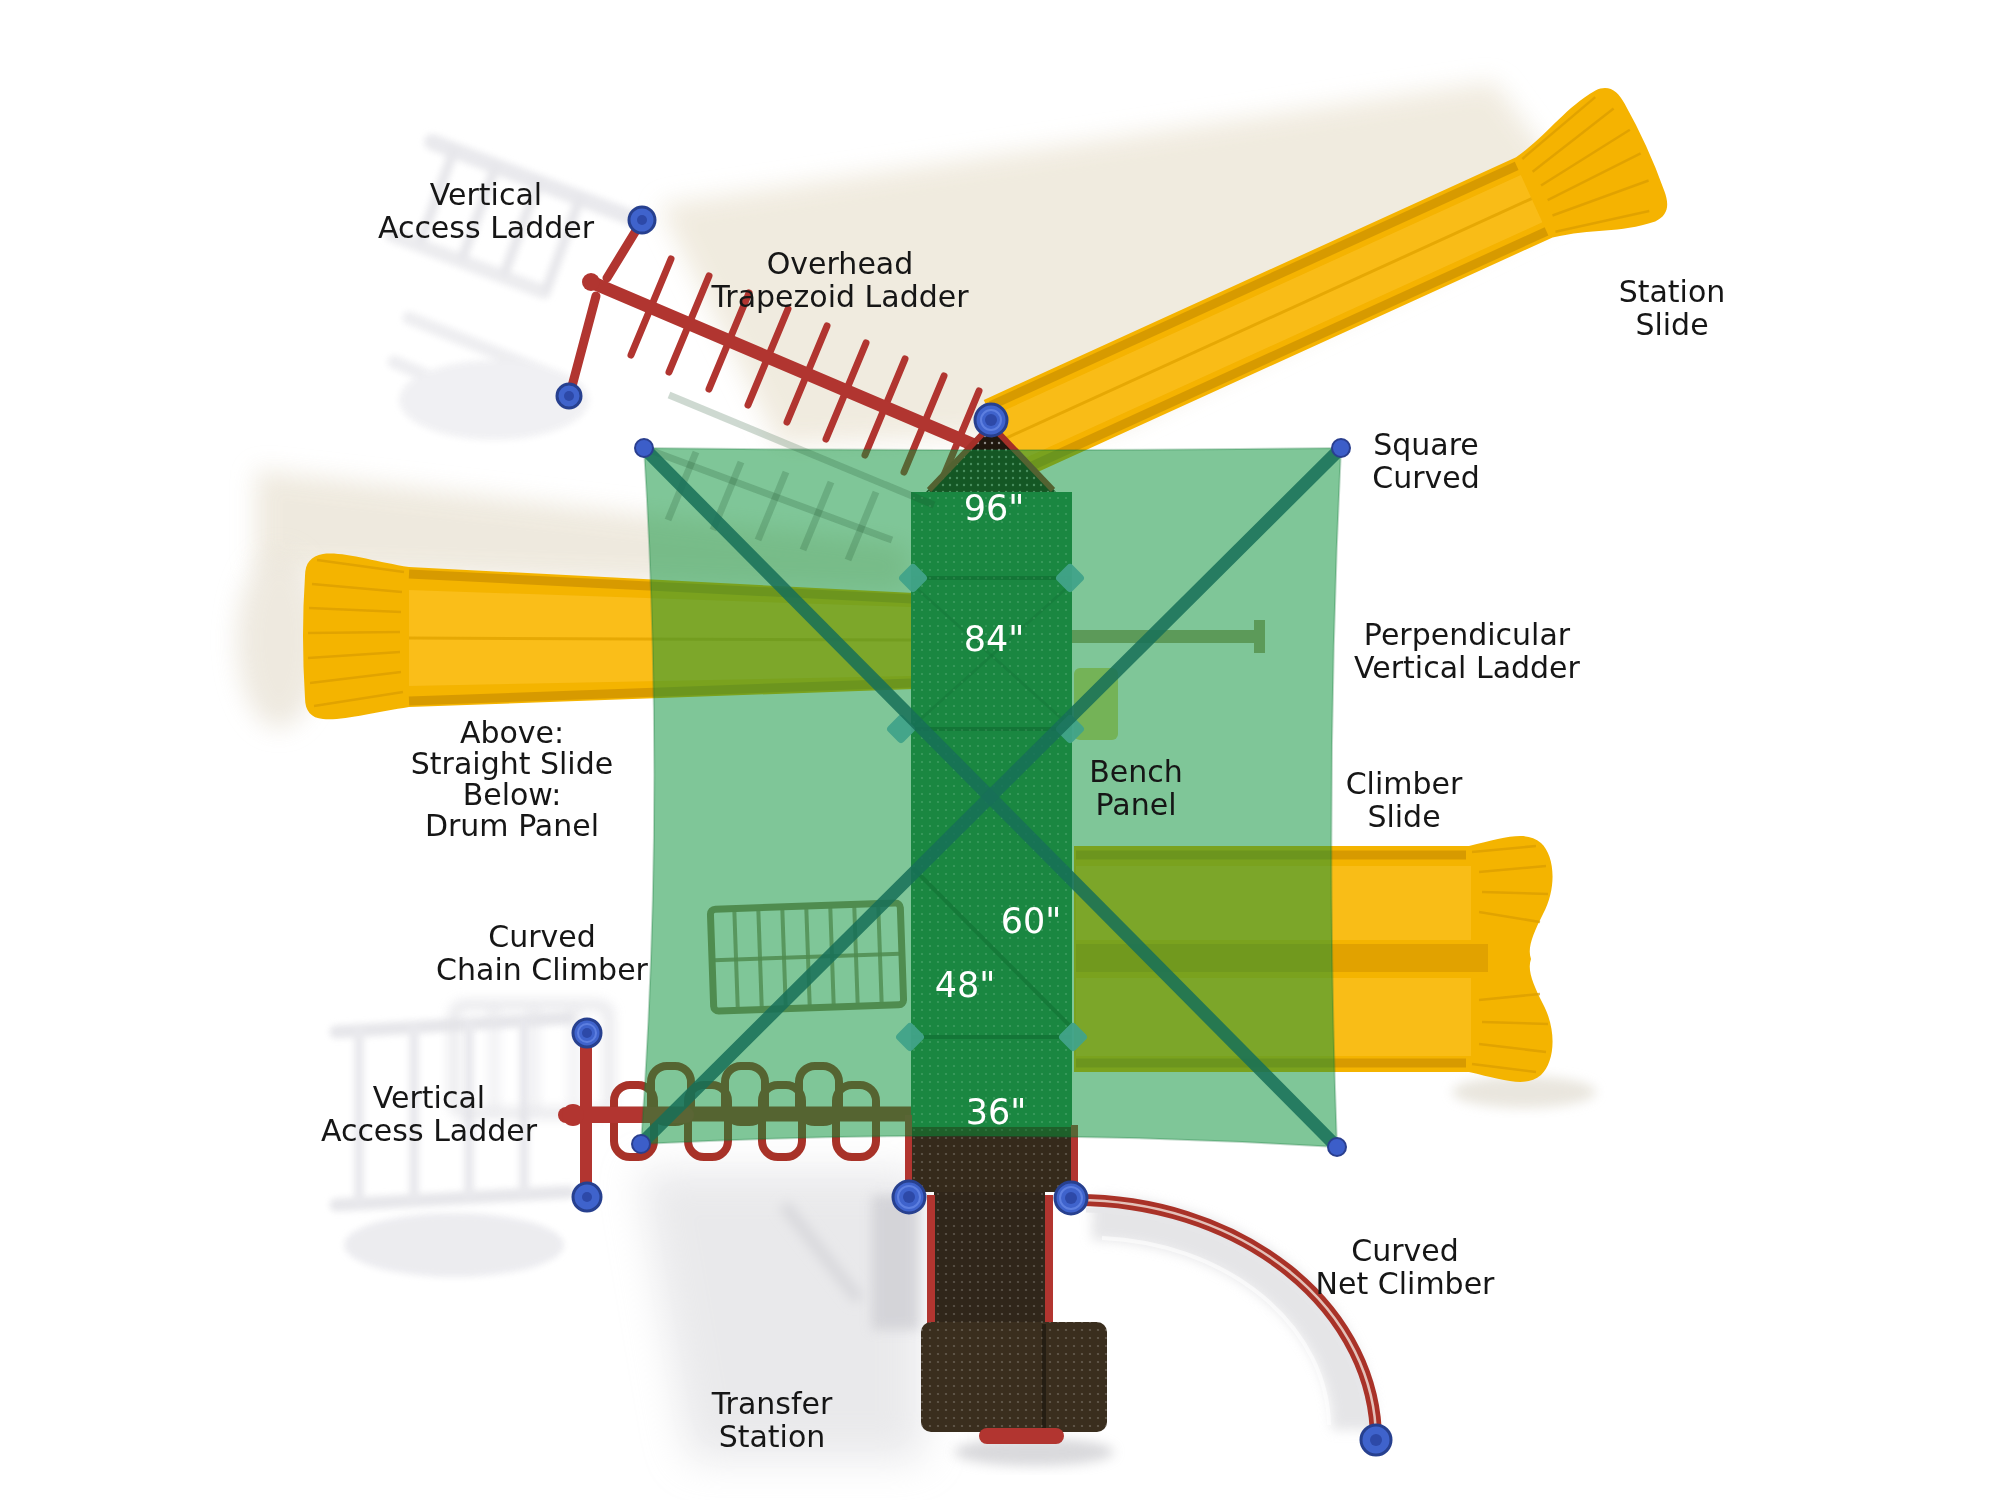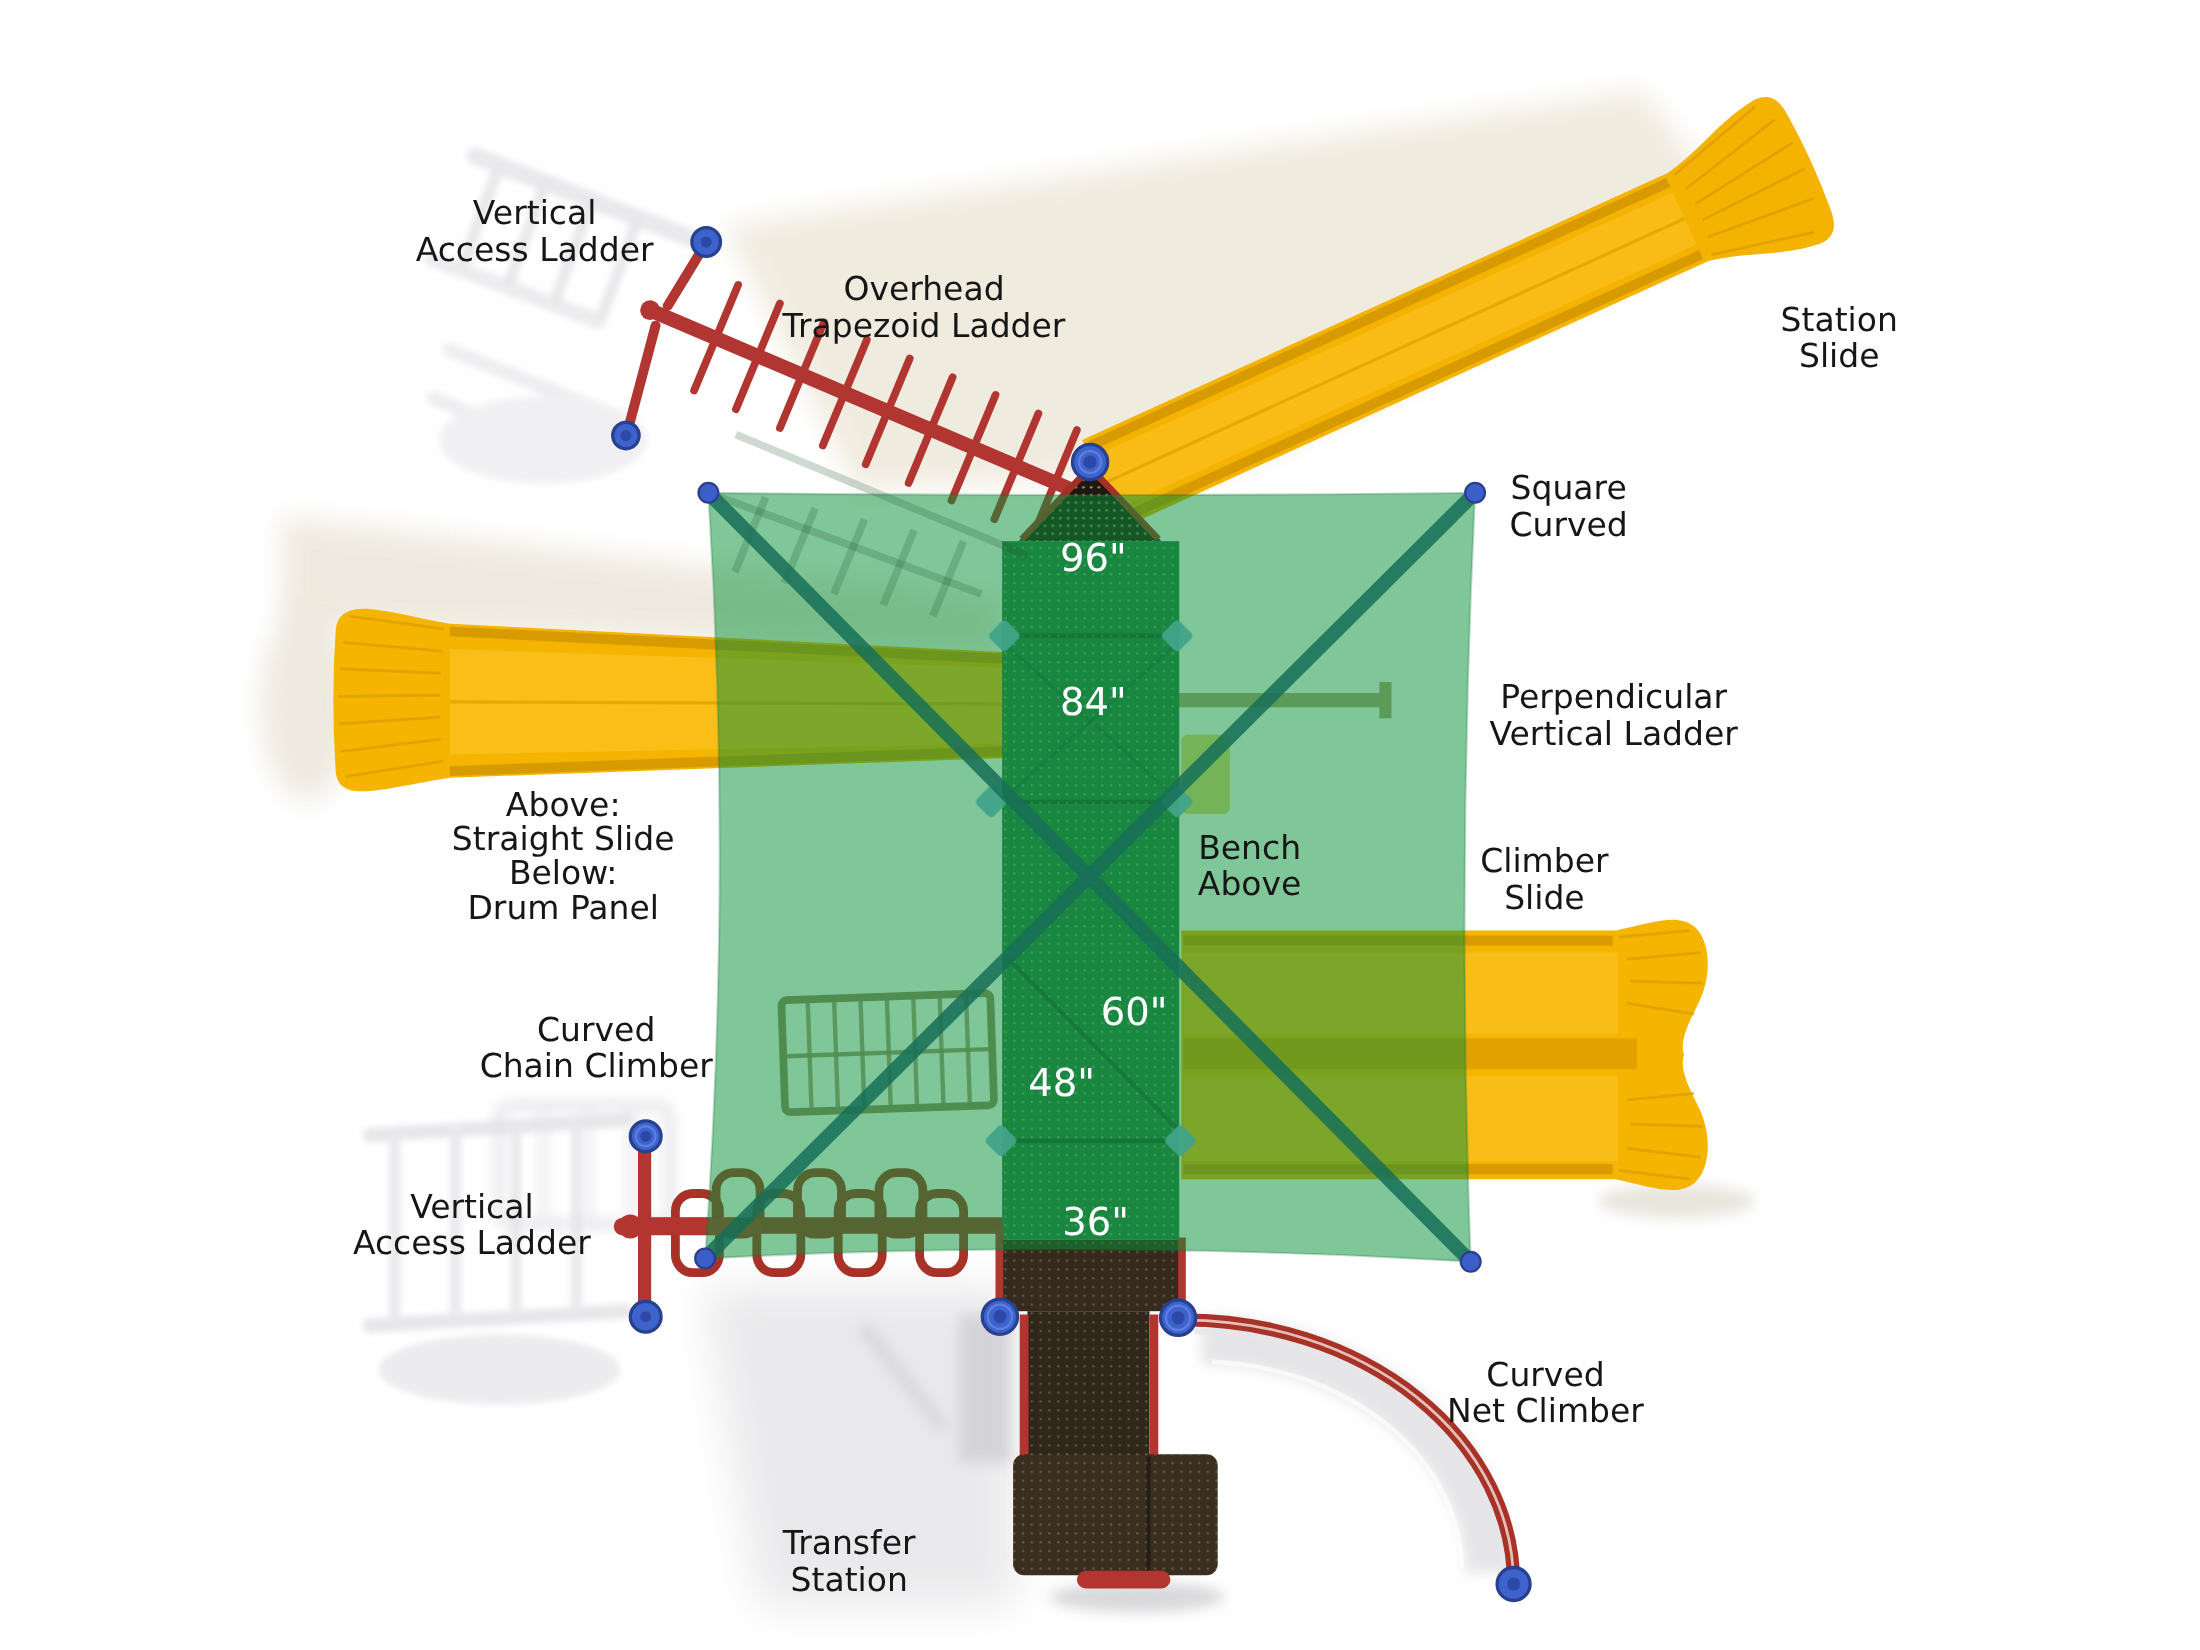--- a/index.html
+++ b/index.html
@@ -337,21 +337,21 @@
   <span>Straight Slide</span>
   <span>Below:</span>
   <span>Drum Panel</span>
 </div>
 <div class="lbl" style="left:1443px;top:651px">
   <span>Perpendicular</span>
   <span>Vertical Ladder</span>
 </div>
 <div class="lbl" style="left:1112px;top:788px">
   <span>Bench</span>
-  <span>Above</span>
+  <span>Panel</span>
 </div>
 <div class="lbl" style="left:1380px;top:800px">
   <span>Climber</span>
   <span>Slide</span>
 </div>
 <div class="lbl" style="left:518px;top:953px">
   <span>Curved</span>
   <span>Chain Climber</span>
 </div>
 <div class="lbl" style="left:405px;top:1114px">

